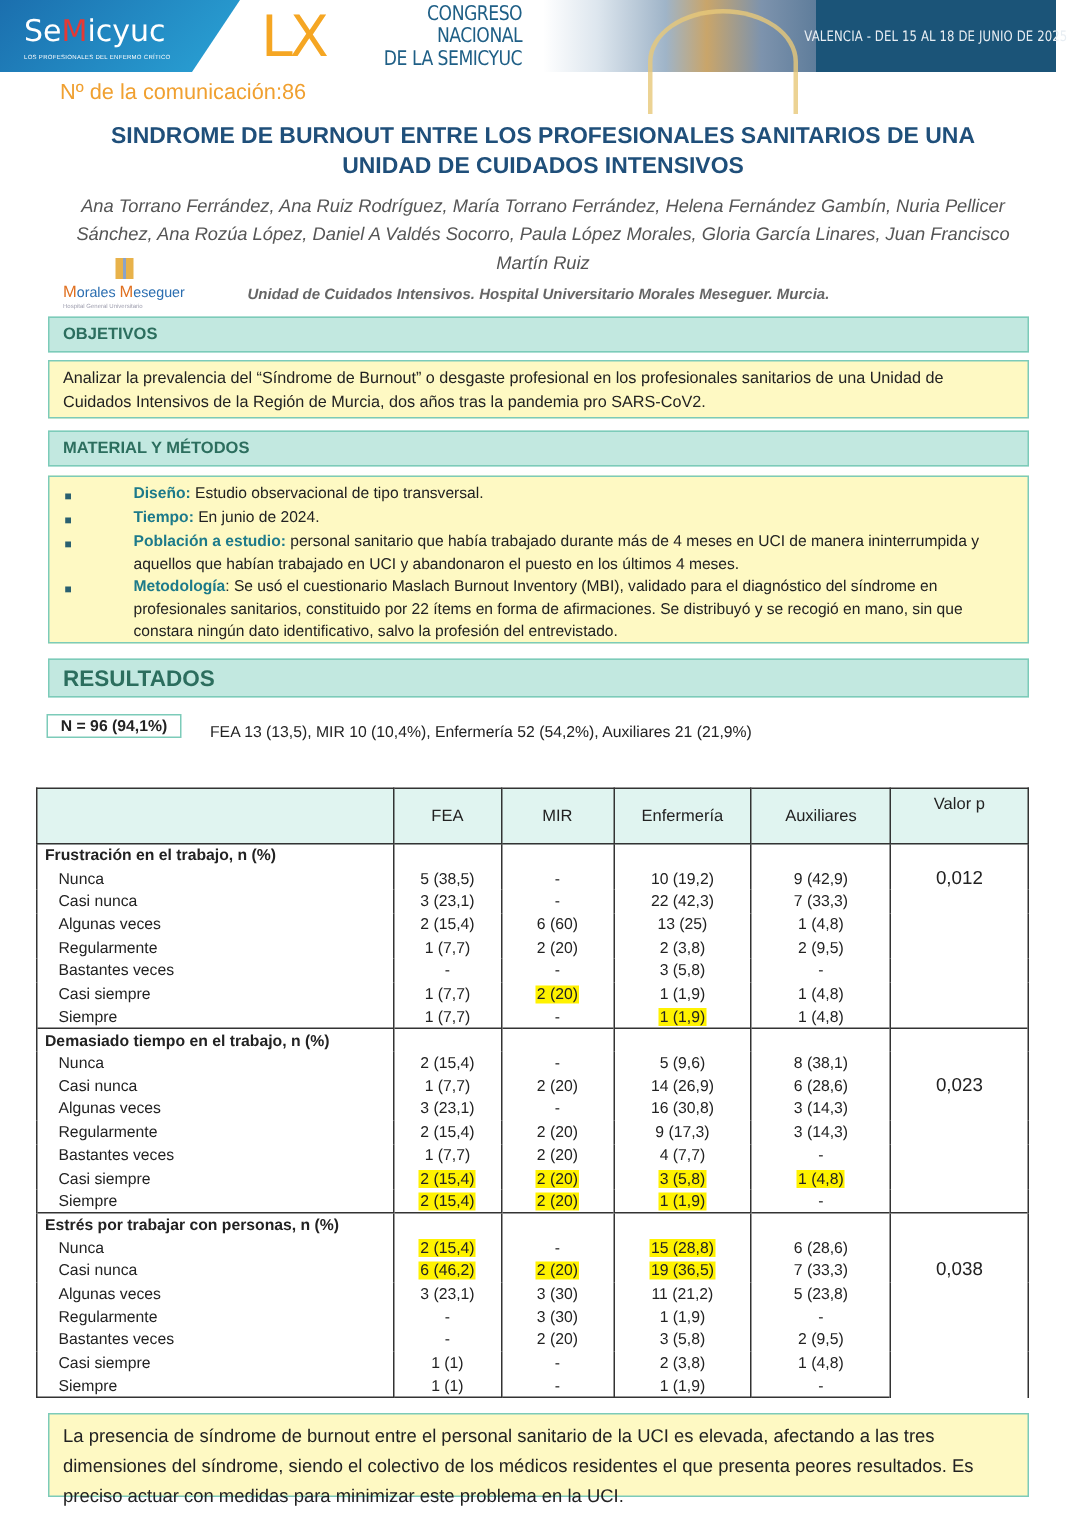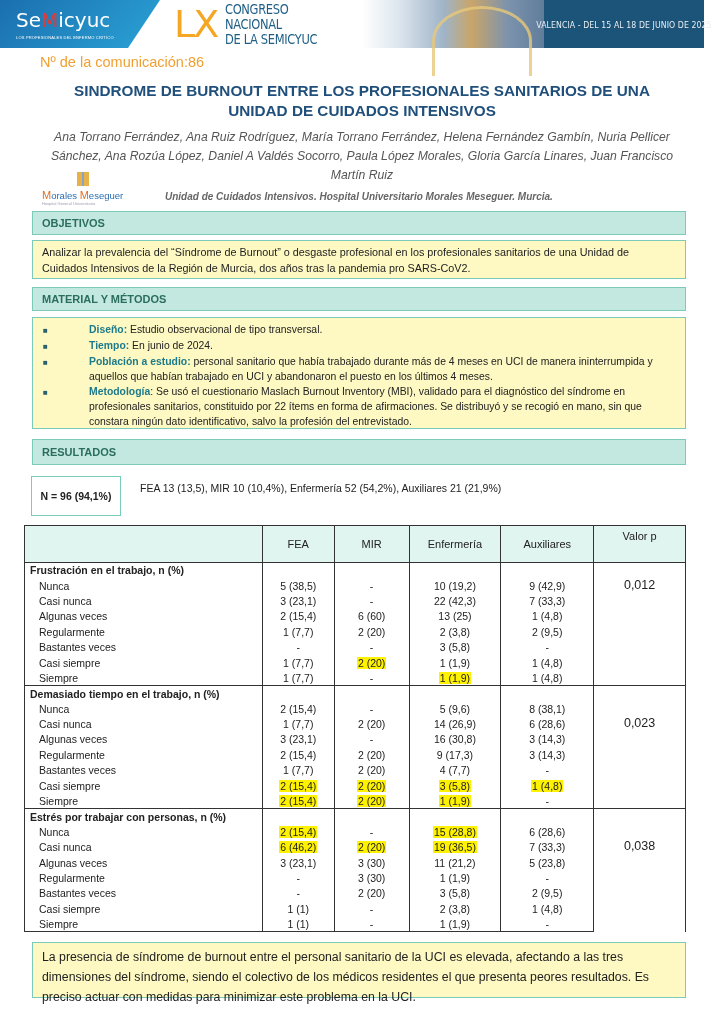--- a/index.html
+++ b/index.html
@@ -6,21 +6,21 @@
   html, body { width: 724px; height: 1024px; background: #ffffff; overflow: hidden; }
   body { position: relative; font-family: "Liberation Sans", sans-serif; color: #222; }
 
   
   .banner { position: absolute; left: 0; top: 0; width: 724px; height: 48px; display: flex; }
   .banner-left { position: relative; width: 160px; height: 48px; background: linear-gradient(135deg, #1b6fae 0%, #2aa3d6 100%);
     clip-path: polygon(0 0, 100% 0, 80% 100%, 0 100%); }
   .logo-semi { position: absolute; left: 16px; top: 8px; font-size: 20px; color: #fff; letter-spacing: 0px; font-family: "DejaVu Sans", sans-serif; }
   .logo-semi .accent { color: #e53935; }
   .logo-sub { position: absolute; left: 16px; top: 35px; font-size: 4px; color: #fff; letter-spacing: 0.2px; }
-  .banner-mid { position: absolute; left: 140px; top: 0; width: 230px; height: 48px; display: flex; align-items: center; }
+  .banner-mid { position: absolute; left: 140px; top: 0; width: 230px; height: 48px; display: flex; align-items: center; text-align: right; }
   .lx { font-size: 38px; color: #f5a623; font-family: "DejaVu Sans", sans-serif; margin-left: 34px; letter-spacing: -2px; line-height: 1; }
   .congreso { margin-left: 8px; font-size: 13.5px; line-height: 15px; color: #1f5f86; font-family: "DejaVu Sans", sans-serif; letter-spacing: -0.4px; transform: scaleX(0.85); transform-origin: left; }
   .banner-photo { position: absolute; left: 362px; top: 0; width: 182px; height: 48px;
     background: linear-gradient(90deg, #ffffff 0%, #dde6ee 20%, #9fb4c8 45%, #c9a56a 60%, #7d93ad 80%, #5f7d9b 100%); }
   .banner-photo .arch { position: absolute; left: 70px; top: 6px; width: 100px; height: 70px; border-radius: 50% 50% 0 0; border: 3px solid #e8c97a; border-bottom: none; opacity: 0.8; }
   .banner-right { position: absolute; left: 544px; top: 0; width: 160px; height: 48px; background: #1b5478; display: flex; align-items: center; justify-content: center; }
   .banner-date { color: #e8eef3; font-size: 9.5px; letter-spacing: 0.1px; font-family: "DejaVu Sans", sans-serif; transform: scaleX(0.82); white-space: nowrap; }
 
   .comm { position: absolute; left: 40px; top: 54px; font-size: 14.5px; color: #f0a030; }
   .title { position: absolute; left: 40px; top: 81px; width: 644px; text-align: center; font-weight: bold; font-size: 15.3px; line-height: 20px; color: #1f4f7a; }
@@ -35,21 +35,21 @@
   .sec-head { position: absolute; left: 32px; width: 654px; height: 24px; background: #c2e8e0; border: 1px solid #7ccbb9; display: flex; align-items: center; padding-left: 9px; font-weight: bold; font-size: 11px; color: #2c6e5e; }
   .sec-box { position: absolute; left: 32px; width: 654px; background: #fef9c3; border: 1.5px solid #7ccbb9; }
   .obj-text { padding: 6px 9px; font-size: 10.8px; line-height: 16px; color: #222; }
 
   .methods { padding: 4px 10px 6px 10px; }
   .m-item { display: flex; font-size: 10.4px; line-height: 15px; }
   .m-bullet { width: 46px; flex: none; color: #2a6070; font-size: 8px; padding-top: 1px; }
   .m-bullet::before { content: "\25A0"; }
   .m-label { color: #1d7a8a; font-weight: bold; }
 
-  .nbox { position: absolute; left: 31px; top: 476px; width: 90px; height: 40px; border: 1.5px solid #7ccbb9; display: flex; align-items: center; justify-content: center; font-weight: bold; font-size: 10.5px; }
+  .nbox { position: absolute; left: 31px; top: 476px; width: 90px; height: 16px; border: 1.5px solid #7ccbb9; display: flex; align-items: center; justify-content: center; font-weight: bold; font-size: 10.5px; }
   .ntext { position: absolute; left: 140px; top: 482px; font-size: 10.5px; }
 
   table.res { position: absolute; left: 24px; top: 525px; width: 662px; border-collapse: collapse; font-size: 10.5px; }
   table.res th { background: #e0f4f0; height: 37px; font-weight: normal; font-size: 11px; border: 1.5px solid #333; text-align: center; }
   table.res th.pv { vertical-align: top; padding-top: 4px; }
   table.res td { border-left: 1.5px solid #333; border-right: 1.5px solid #333; text-align: center; height: 15.4px; line-height: 14px; padding: 0; white-space: nowrap; }
   table.res td.lbl { text-align: left; padding-left: 14px; }
   table.res td.grp { text-align: left; padding-left: 5px; font-weight: bold; }
   table.res tr.gstart td { border-top: 1.5px solid #333; }
   table.res tr.last td { border-bottom: 1.5px solid #333; }
@@ -121,21 +121,21 @@
         <span class="m-bullet"></span>
         <span><span class="m-label">Población a estudio:</span><span> personal sanitario que había trabajado durante más de 4 meses en UCI de manera ininterrumpida y aquellos que habían trabajado en UCI y abandonaron el puesto en los últimos 4 meses.</span></span>
       </div>
     <div class="m-item">
         <span class="m-bullet"></span>
         <span><span class="m-label">Metodología</span><span>: Se usó el cuestionario Maslach Burnout Inventory (MBI), validado para el diagnóstico del síndrome en profesionales sanitarios, constituido por 22 ítems en forma de afirmaciones. Se distribuyó y se recogió en mano, sin que constara ningún dato identificativo, salvo la profesión del entrevistado.</span></span>
       </div>
   </div>
 </div>
 
-<div class="sec-head" style="top:439px; height:26px; font-size:11px;">RESULTADOS</div>
+<div class="sec-head" style="top:439px; height:26px; font-size:15px;">RESULTADOS</div>
 <div class="nbox">N = 96 (94,1%)</div>
 <div class="ntext">FEA 13 (13,5), MIR 10 (10,4%), Enfermería 52 (54,2%), Auxiliares 21 (21,9%)</div>
 
 <table class="res">
   <colgroup>
     <col style="width:238px">
       <col style="width:72px">
       <col style="width:75px">
       <col style="width:92px">
       <col style="width:93px">

